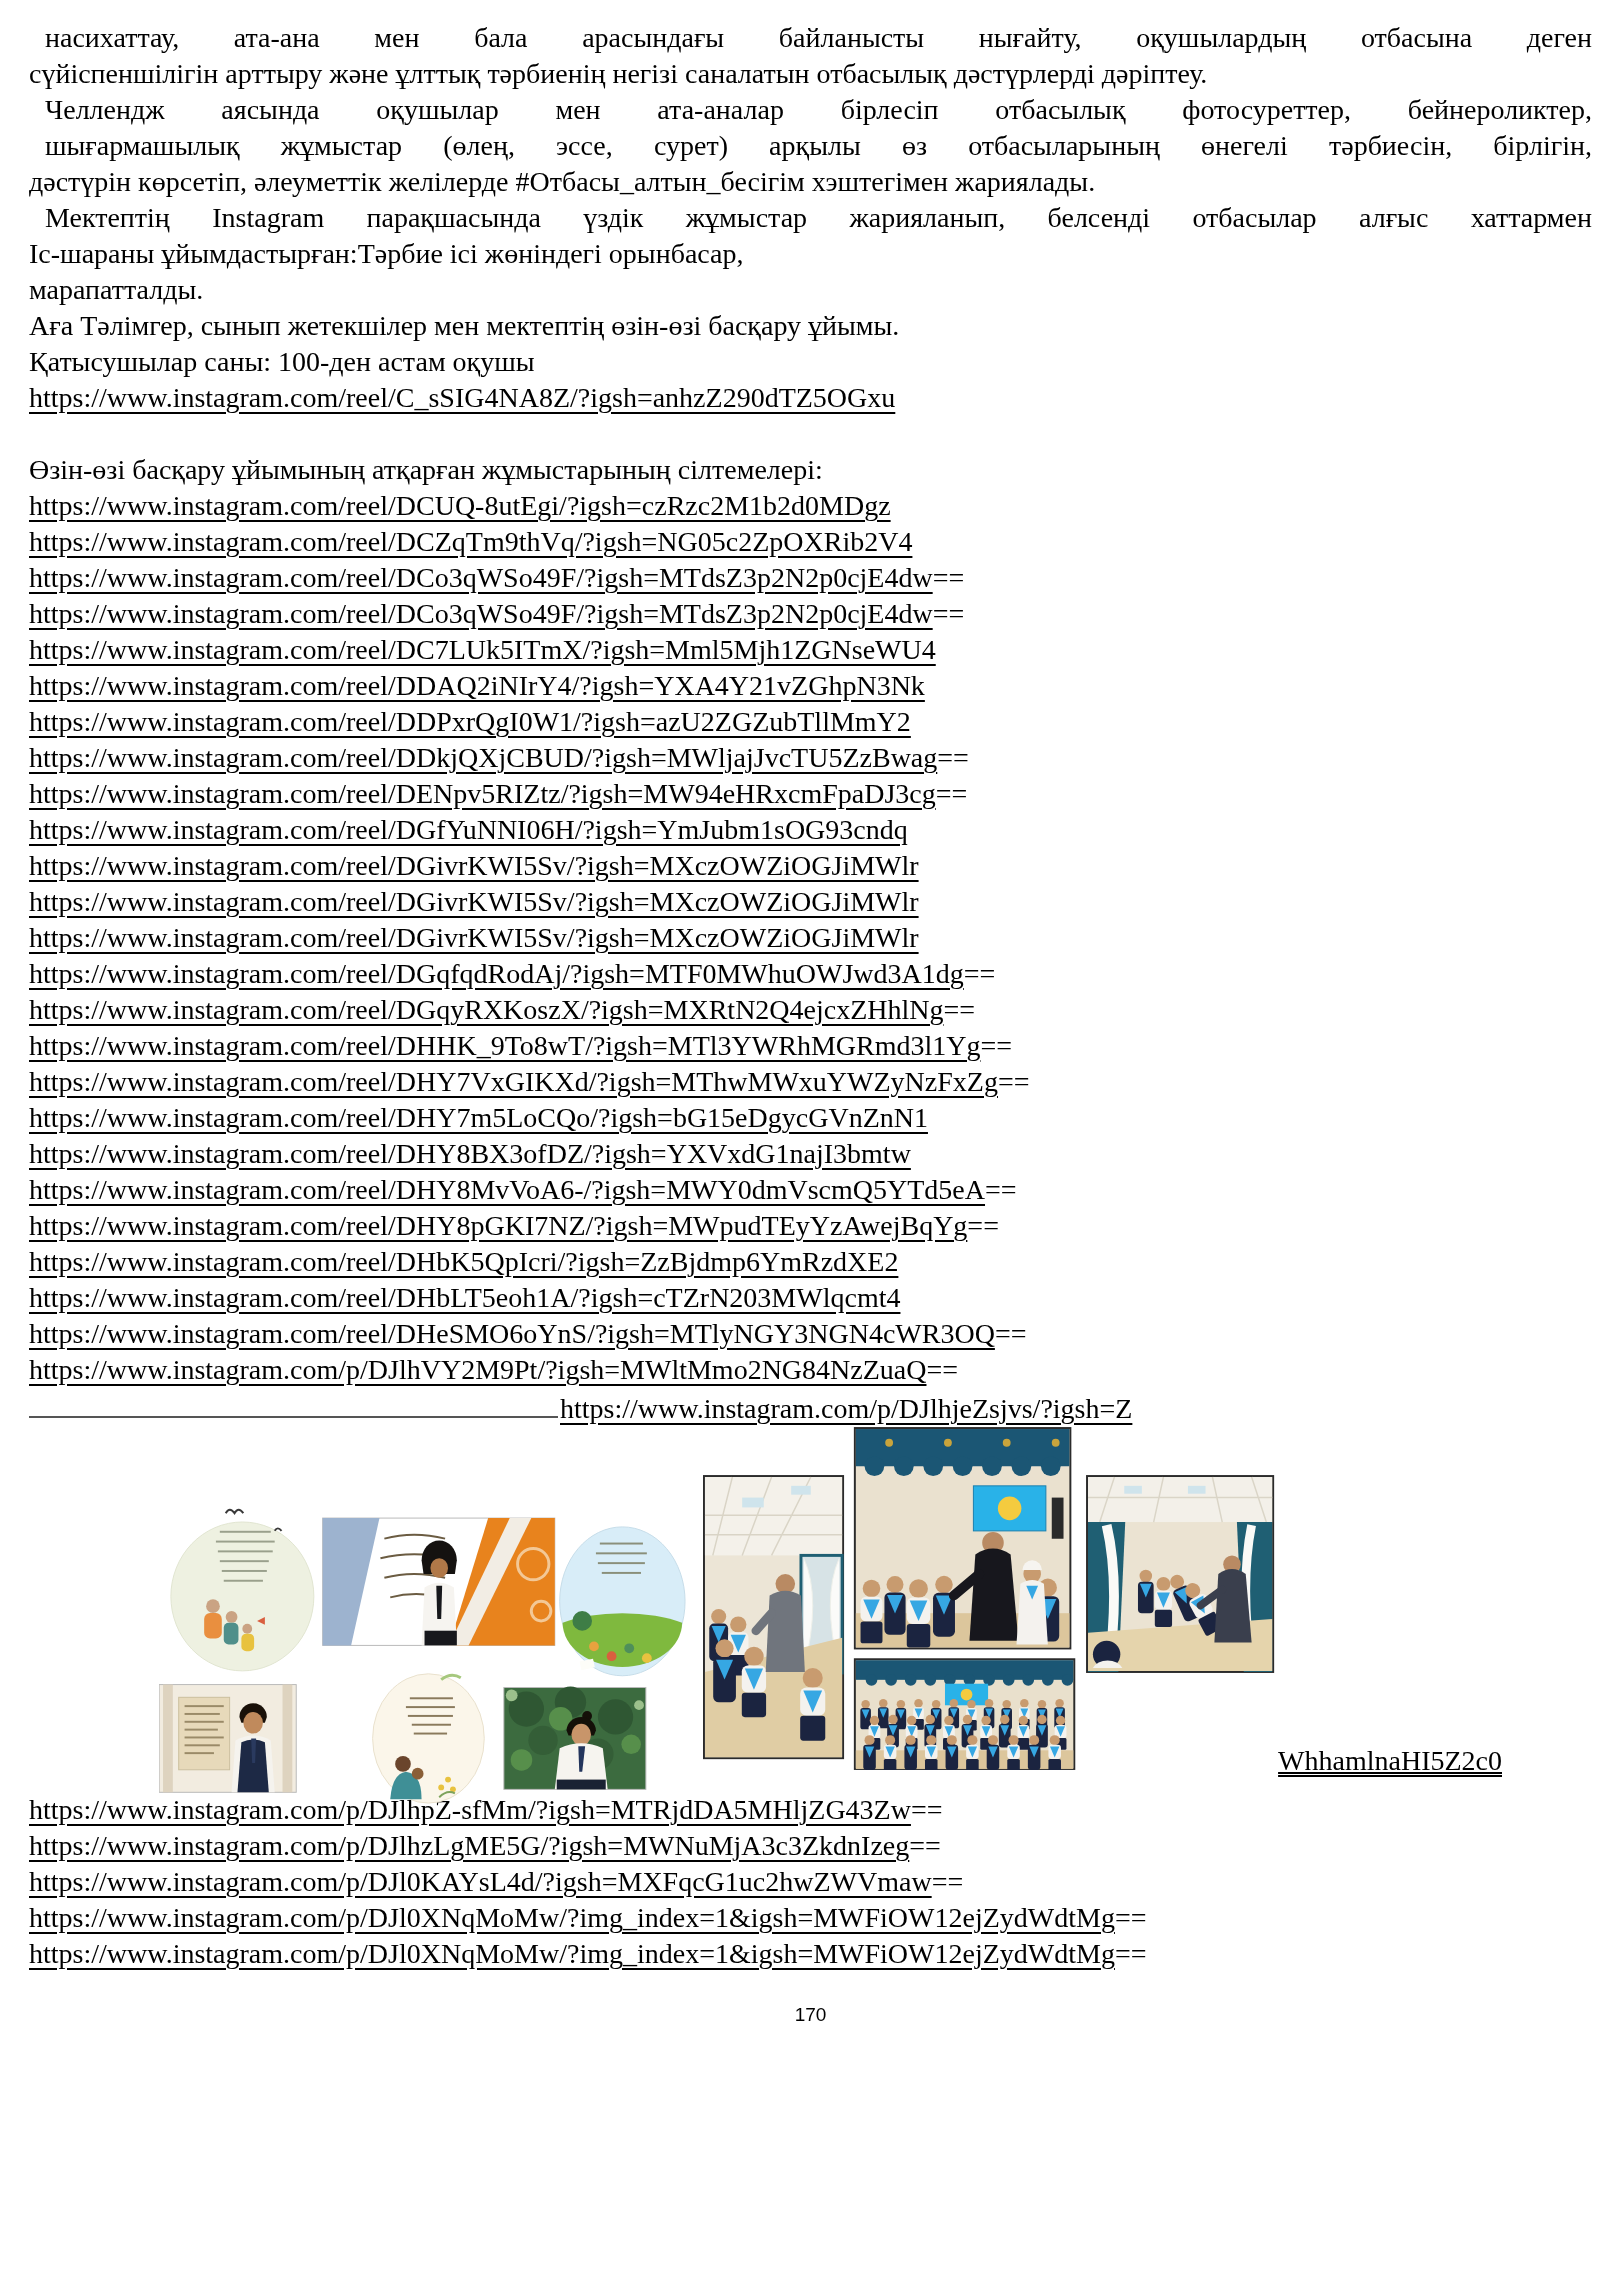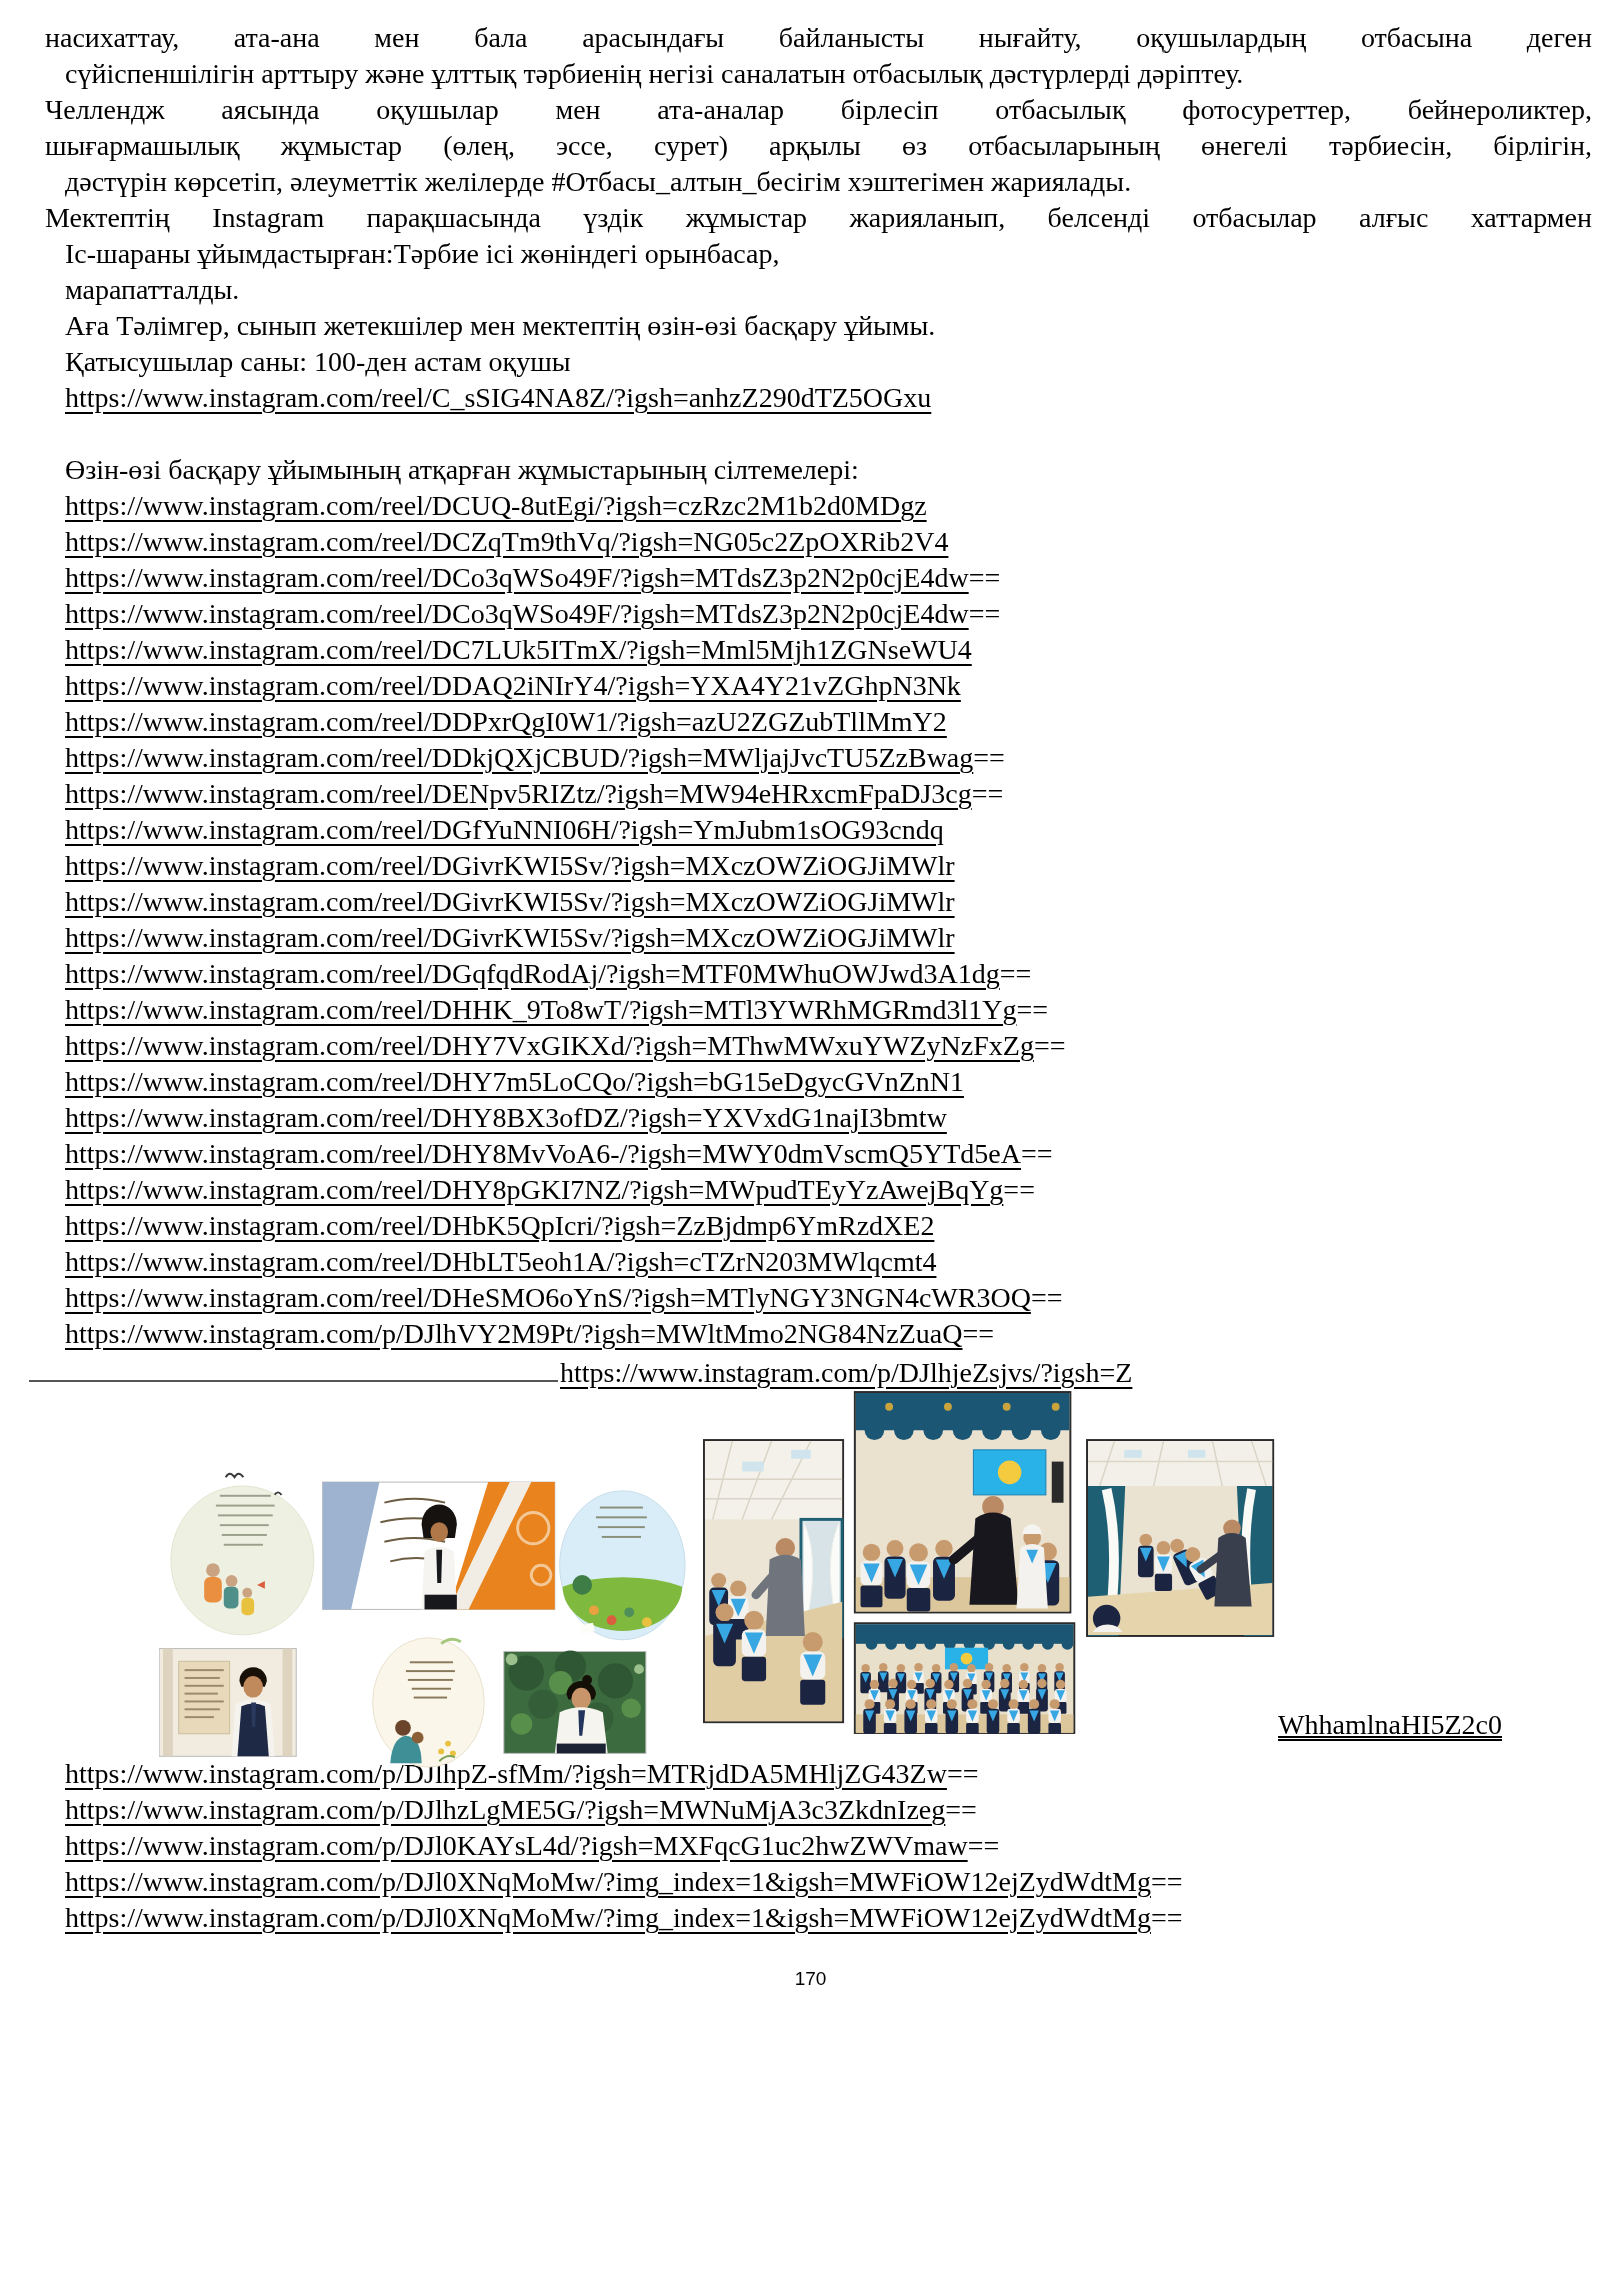--- a/index.html
+++ b/index.html
@@ -1,20 +1,20 @@
 <!DOCTYPE html>
 <html><head>
 <meta charset="utf-8">
 <style>
   html,body{margin:0;padding:0;background:#ffffff;}
   body{width:1621px;height:2293px;overflow:hidden;color:#000;
        font-family:"Liberation Serif","DejaVu Serif",serif;}
   .doc{padding:19.6px 29px 0 29px;font-size:28px;line-height:36px;}
   .j{text-align:justify;text-align-last:justify;margin-left:16px;}
-  .p{text-align:left;margin-left:36px;}
+  .p{text-align:left;}
   .r{text-align:left;}
   .lnk{text-decoration:underline;text-decoration-thickness:2px;text-underline-offset:4.9px;}
   .eq{text-decoration:none;}
   .blank{height:36px;}
   .tabfill{display:inline-block;width:529px;border-bottom:2px solid #555;height:1em;vertical-align:baseline;margin-right:2px;}
   .images-wrap{position:relative;height:365px;}
   .images-wrap svg{position:absolute;}
   .svg-left{left:130px;top:47px;}
   .svg-right{left:674px;top:0px;}
   .post-img-link{position:absolute;right:90px;bottom:13px;font-size:28px;text-decoration:underline;}
@@ -49,20 +49,21 @@
   <div class="p"><span class="lnk">https://www.instagram.com/reel/DC7LUk5ITmX/?igsh=Mml5Mjh1ZGNseWU4</span><span class="eq"></span></div>
   <div class="p"><span class="lnk">https://www.instagram.com/reel/DDAQ2iNIrY4/?igsh=YXA4Y21vZGhpN3Nk</span><span class="eq"></span></div>
   <div class="p"><span class="lnk">https://www.instagram.com/reel/DDPxrQgI0W1/?igsh=azU2ZGZubTllMmY2</span><span class="eq"></span></div>
   <div class="p"><span class="lnk">https://www.instagram.com/reel/DDkjQXjCBUD/?igsh=MWljajJvcTU5ZzBwag</span><span class="eq">==</span></div>
   <div class="p"><span class="lnk">https://www.instagram.com/reel/DENpv5RIZtz/?igsh=MW94eHRxcmFpaDJ3cg</span><span class="eq">==</span></div>
   <div class="p"><span class="lnk">https://www.instagram.com/reel/DGfYuNNI06H/?igsh=YmJubm1sOG93cndq</span><span class="eq"></span></div>
   <div class="p"><span class="lnk">https://www.instagram.com/reel/DGivrKWI5Sv/?igsh=MXczOWZiOGJiMWlr</span><span class="eq"></span></div>
   <div class="p"><span class="lnk">https://www.instagram.com/reel/DGivrKWI5Sv/?igsh=MXczOWZiOGJiMWlr</span><span class="eq"></span></div>
   <div class="p"><span class="lnk">https://www.instagram.com/reel/DGivrKWI5Sv/?igsh=MXczOWZiOGJiMWlr</span><span class="eq"></span></div>
   <div class="p"><span class="lnk">https://www.instagram.com/reel/DGqfqdRodAj/?igsh=MTF0MWhuOWJwd3A1dg</span><span class="eq">==</span></div>
+  <div class="p"><span class="lnk">https://www.instagram.com/reel/DGqyRXKoszX/?igsh=MXRtN2Q4ejcxZHhlNg</span><span class="eq">==</span></div>
   <div class="p"><span class="lnk">https://www.instagram.com/reel/DHHK_9To8wT/?igsh=MTl3YWRhMGRmd3l1Yg</span><span class="eq">==</span></div>
   <div class="p"><span class="lnk">https://www.instagram.com/reel/DHY7VxGIKXd/?igsh=MThwMWxuYWZyNzFxZg</span><span class="eq">==</span></div>
   <div class="p"><span class="lnk">https://www.instagram.com/reel/DHY7m5LoCQo/?igsh=bG15eDgycGVnZnN1</span><span class="eq"></span></div>
   <div class="p"><span class="lnk">https://www.instagram.com/reel/DHY8BX3ofDZ/?igsh=YXVxdG1najI3bmtw</span><span class="eq"></span></div>
   <div class="p"><span class="lnk">https://www.instagram.com/reel/DHY8MvVoA6-/?igsh=MWY0dmVscmQ5YTd5eA</span><span class="eq">==</span></div>
   <div class="p"><span class="lnk">https://www.instagram.com/reel/DHY8pGKI7NZ/?igsh=MWpudTEyYzAwejBqYg</span><span class="eq">==</span></div>
   <div class="p"><span class="lnk">https://www.instagram.com/reel/DHbK5QpIcri/?igsh=ZzBjdmp6YmRzdXE2</span><span class="eq"></span></div>
   <div class="p"><span class="lnk">https://www.instagram.com/reel/DHbLT5eoh1A/?igsh=cTZrN203MWlqcmt4</span><span class="eq"></span></div>
   <div class="p"><span class="lnk">https://www.instagram.com/reel/DHeSMO6oYnS/?igsh=MTlyNGY3NGN4cWR3OQ</span><span class="eq">==</span></div>
   <div class="p"><span class="lnk">https://www.instagram.com/p/DJlhVY2M9Pt/?igsh=MWltMmo2NG84NzZuaQ</span><span class="eq">==</span></div>

